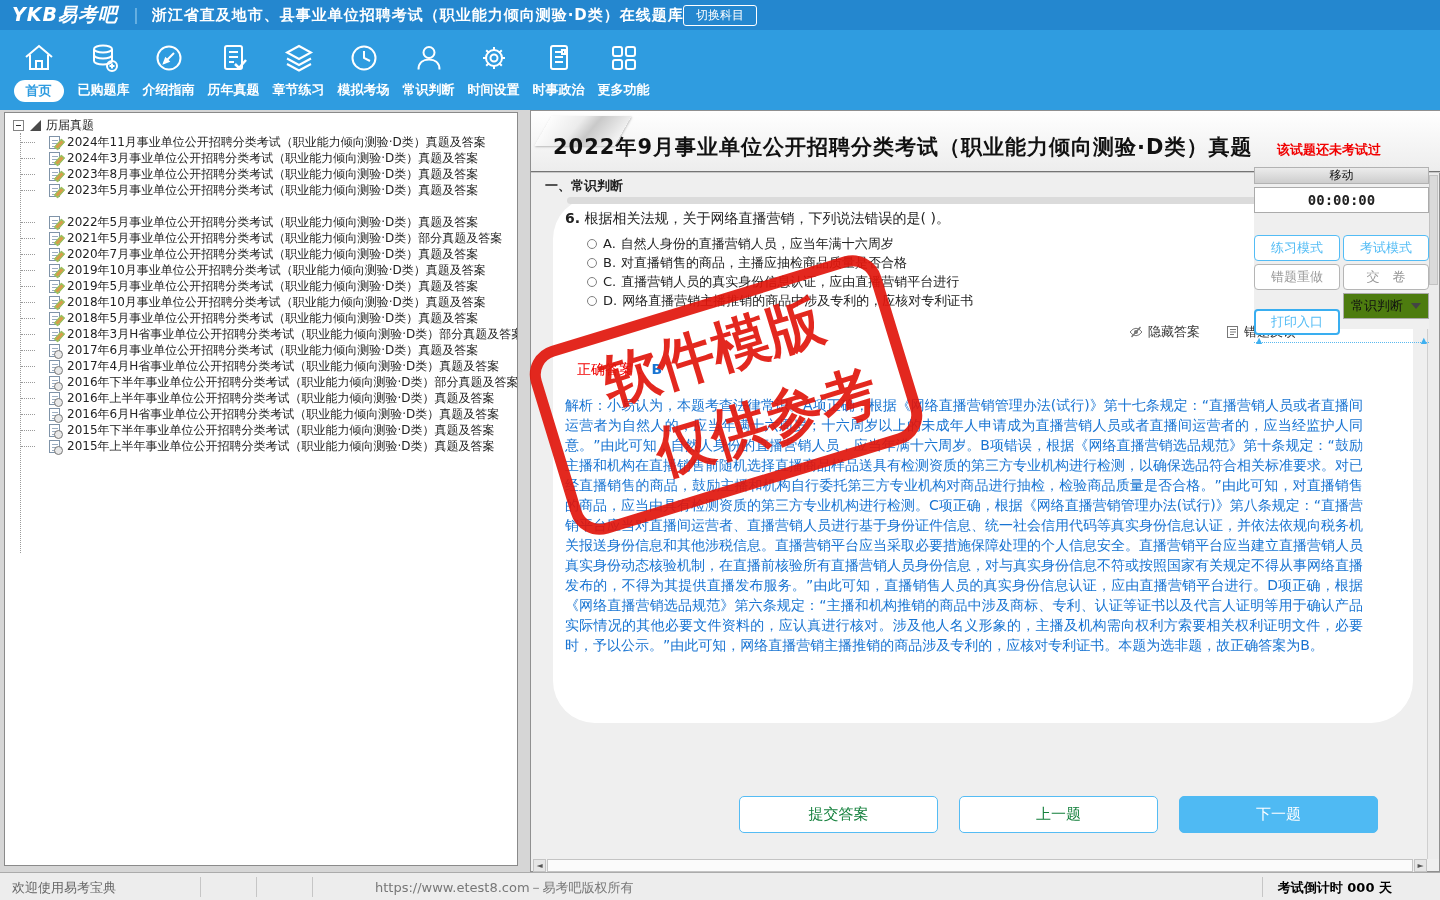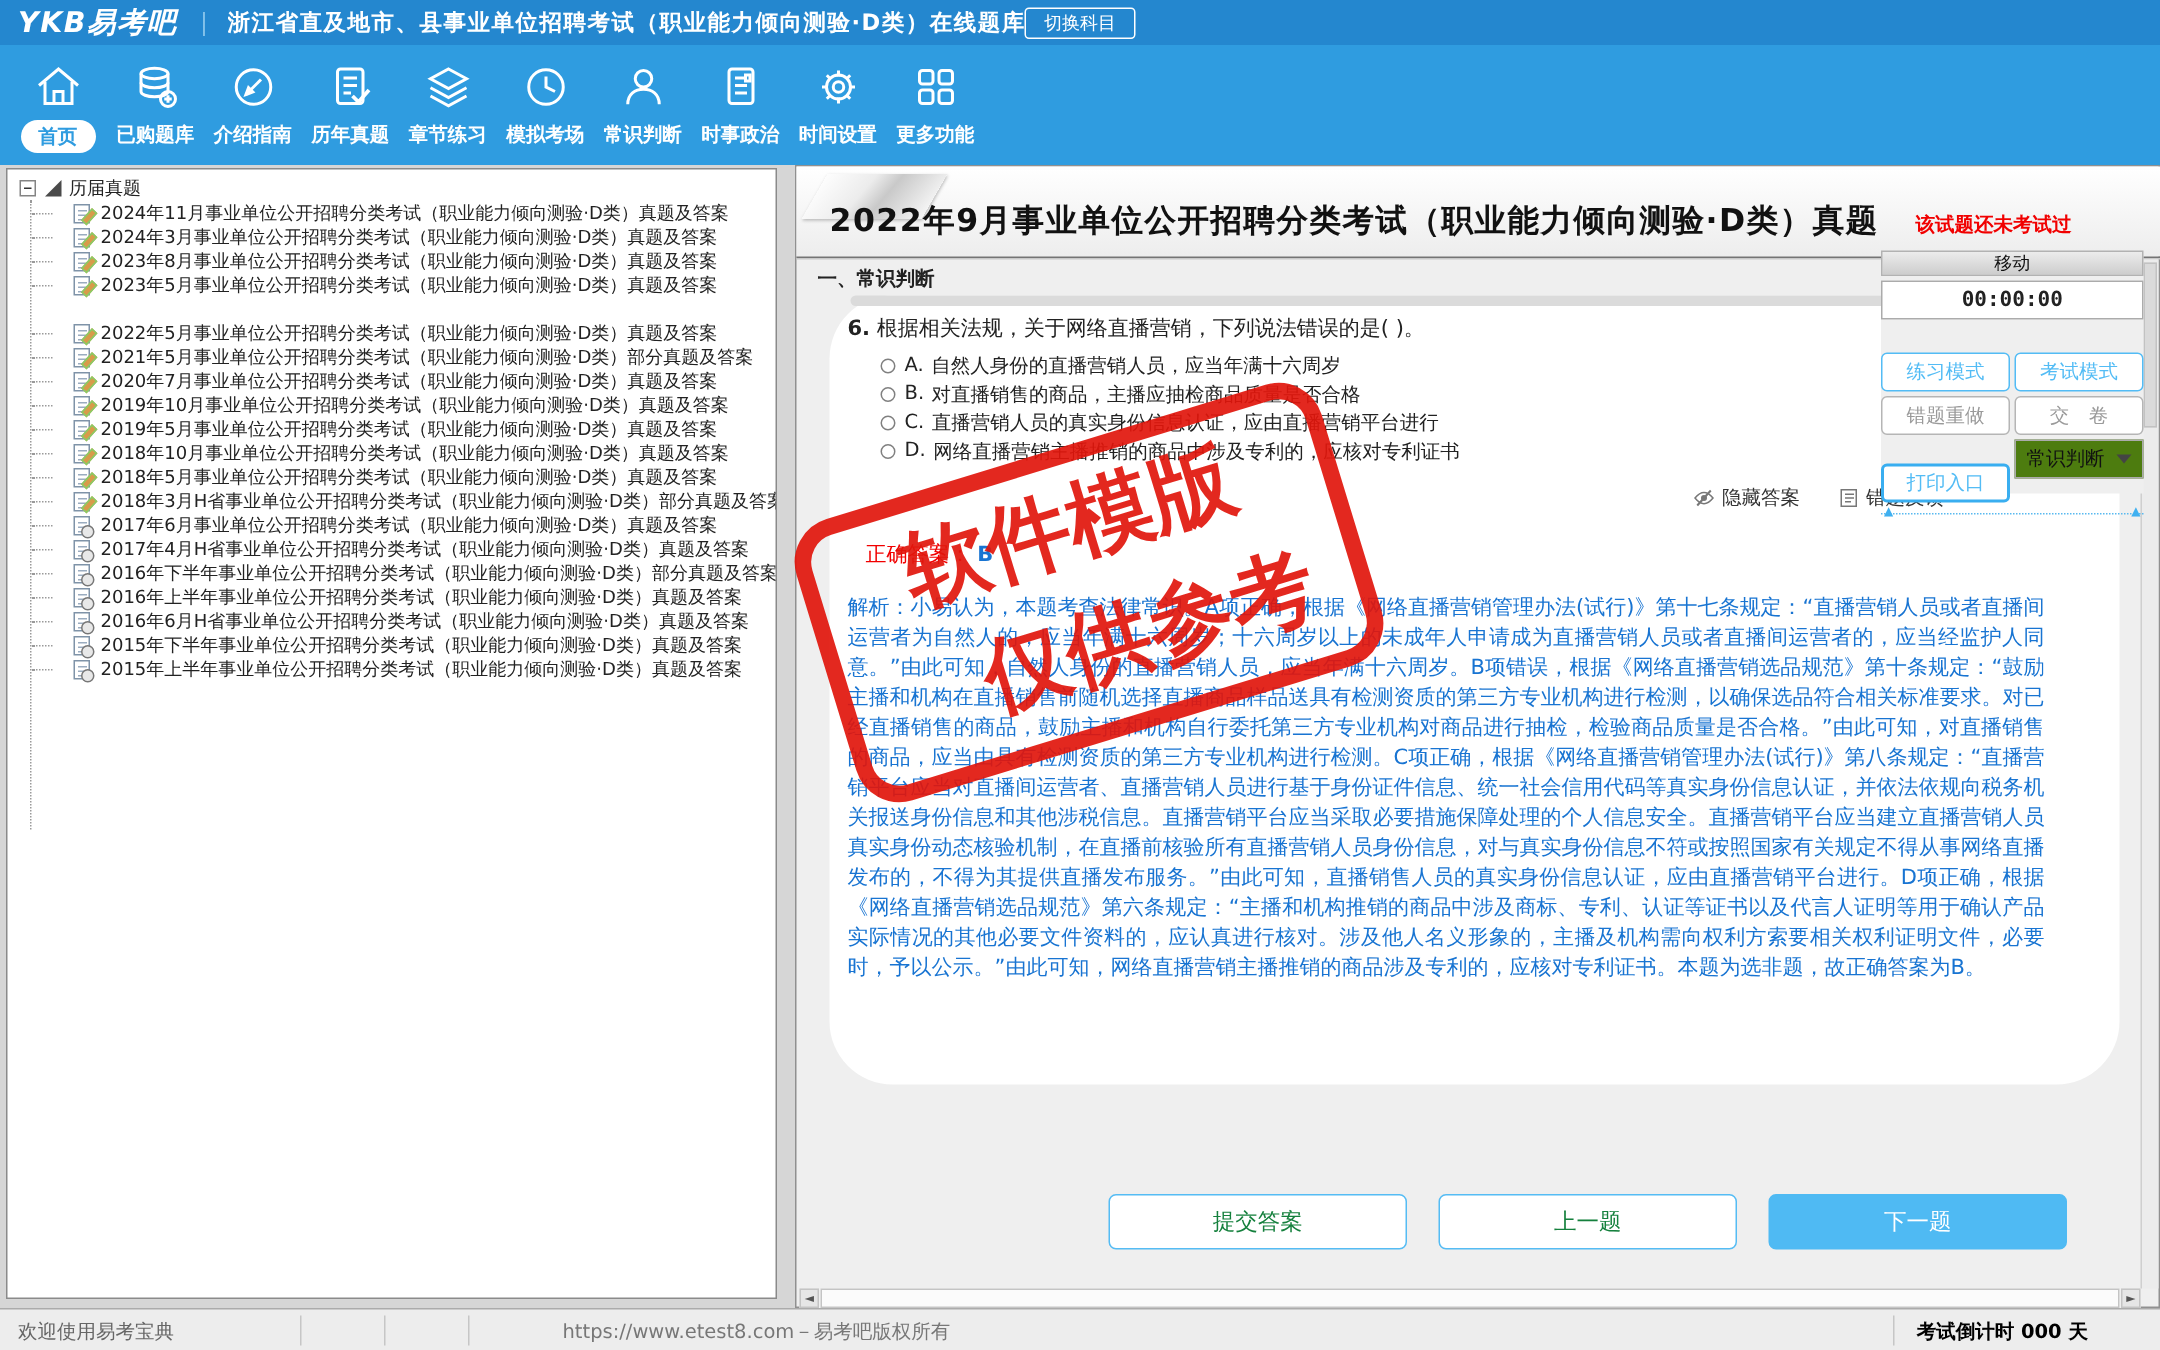--- a/index.html
+++ b/index.html
@@ -223,33 +223,33 @@
   </div>
   <div class="tool">
     <span><svg width="36" height="36" viewBox="0 0 36 36" fill="none" stroke="#fff" stroke-width="2">
           <circle cx="18" cy="12.5" r="5.5"></circle>
           <path d="M7.5 29.5 c0 -7 5 -10 10.5 -10 s10.5 3 10.5 10"></path>
         </svg></span>
     <span class="tlbl">常识判断</span>
   </div>
   <div class="tool">
     <span><svg width="36" height="36" viewBox="0 0 36 36" fill="none" stroke="#fff" stroke-width="2">
+          <circle cx="18" cy="18" r="8"></circle>
+          <circle cx="18" cy="18" r="3.5"></circle>
+          <path d="M18 7 v4 M18 25 v4 M7 18 h4 M25 18 h4 M10.2 10.2 l2.8 2.8 M23 23 l2.8 2.8 M25.8 10.2 L23 13 M13 23 l-2.8 2.8"></path>
+        </svg></span>
+    <span class="tlbl">时间设置</span>
+  </div>
+  <div class="tool">
+    <span><svg width="36" height="36" viewBox="0 0 36 36" fill="none" stroke="#fff" stroke-width="2">
           <rect x="10" y="6" width="16" height="23" rx="2"></rect>
           <path d="M14 12 h6 M14 17 h8 M14 22 h8"></path>
           <rect x="21" y="10" width="3" height="4"></rect>
         </svg></span>
     <span class="tlbl">时事政治</span>
-  </div>
-  <div class="tool">
-    <span><svg width="36" height="36" viewBox="0 0 36 36" fill="none" stroke="#fff" stroke-width="2">
-          <circle cx="18" cy="18" r="8"></circle>
-          <circle cx="18" cy="18" r="3.5"></circle>
-          <path d="M18 7 v4 M18 25 v4 M7 18 h4 M25 18 h4 M10.2 10.2 l2.8 2.8 M23 23 l2.8 2.8 M25.8 10.2 L23 13 M13 23 l-2.8 2.8"></path>
-        </svg></span>
-    <span class="tlbl">时间设置</span>
   </div>
   <div class="tool">
     <span><svg width="36" height="36" viewBox="0 0 36 36" fill="none" stroke="#fff" stroke-width="2">
           <rect x="7" y="7" width="9" height="9" rx="2"></rect>
           <rect x="20" y="7" width="9" height="9" rx="2"></rect>
           <rect x="7" y="20" width="9" height="9" rx="2"></rect>
           <rect x="20" y="20" width="9" height="9" rx="2"></rect>
         </svg></span>
     <span class="tlbl">更多功能</span>
   </div>

